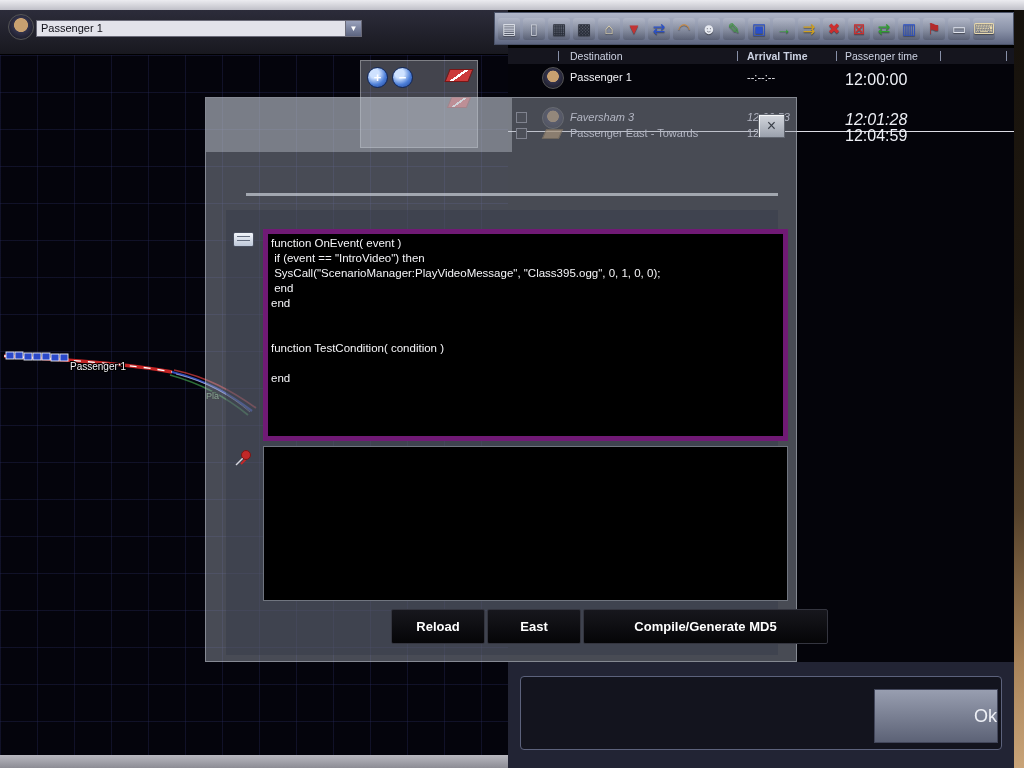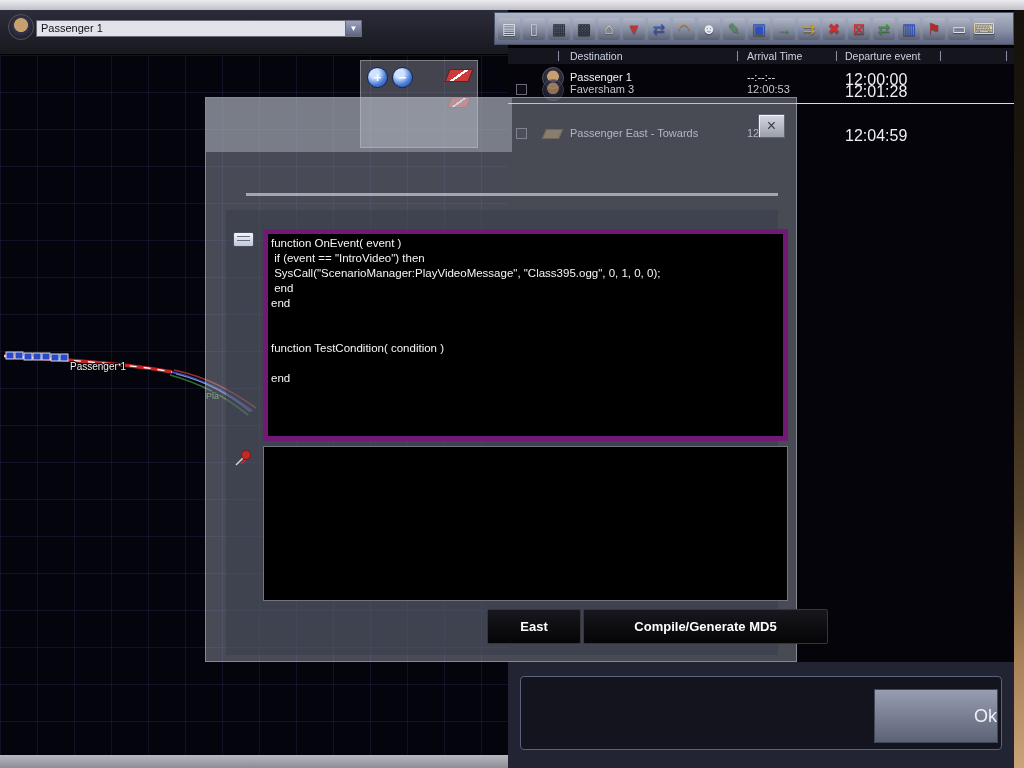--- a/index.html
+++ b/index.html
@@ -61,26 +61,26 @@
     border:1px solid #4a5268; display:flex; align-items:center; gap:3px; padding-left:3px; }
   .tb-icon { width:22px; height:22px; border-radius:3px; cursor:pointer;
     background:linear-gradient(180deg, rgba(255,255,255,.14), rgba(0,0,0,.16));
     font-size:15px; line-height:22px; text-align:center;
     text-shadow:0 1px 1px rgba(0,0,0,.45); }
 
   .timetable { position:absolute; left:0; top:38px; width:506px; height:614px; background:#04040a; }
   .tt-header { position:absolute; left:0; top:0; width:506px; height:16px; background:#15151e;
     color:#ccd2e2; font-size:10.5px; }
   .tt-header .hlbl { position:absolute; top:2px; }
-  .h-dest { left:62px; } .h-arr { left:239px; } .h-dep { left:337px; }
+  .h-dest { left:62px; } .h-arr { left:239px;font-weight:bold; } .h-dep { left:337px; }
   .sep { position:absolute; top:3px; width:1px; height:10px; background:#8890a8; }
 
   .tt-row { position:absolute; left:0; width:506px; height:28px; cursor:pointer; }
   .row-1 { top:16px; color:#f2f2f6; }
-  .row-2 { top:28px; color:#c6c6d2; border-bottom:1px solid #dcdce4; }
+  .row-2 { top:56px; color:#c6c6d2; border-bottom:1px solid #dcdce4;font-style:italic; }
   .row-3 { top:72px; color:#c6c6d2; }
   .chk { position:absolute; left:8px; top:8px; width:11px; height:11px;
     border:1px solid #6a6a76; background:#0c0c12; cursor:pointer; }
   .row-avatar { left:34px; top:3px; width:22px; height:22px; }
   .row-2 .row-avatar, .row-3 .consist-icon { opacity:.7; }
   .consist-icon { position:absolute; left:36px; top:9px; width:17px; height:10px;
     transform:skewX(-24deg); background:#b08850; border:1px solid #6a4e26; }
   .c-dest { position:absolute; left:62px; top:7px; font-size:11px; white-space:nowrap; }
   .c-arr  { position:absolute; left:239px; top:7px; font-size:11px; }
   .c-dep  { position:absolute; left:337px; top:7px; font-size:16px; color:#eef0f6; }
@@ -200,21 +200,21 @@
 
     <div class="timetable">
       <div class="tt-header">
         <div class="sep" style="left:50px"></div>
         <div class="sep" style="left:229px"></div>
         <div class="sep" style="left:328px"></div>
         <div class="sep" style="left:432px"></div>
         <div class="sep" style="left:498px"></div>
         <span class="hlbl h-dest">Destination</span>
         <span class="hlbl h-arr">Arrival Time</span>
-        <span class="hlbl h-dep">Departure event</span>
+        <span class="hlbl h-dep">Passenger time</span>
       </div>
 
       <div class="tt-row row-1">
         <div class="avatar row-avatar" style="position:absolute"></div>
         <span class="c-dest">Passenger 1</span>
         <span class="c-arr">--:--:--</span>
         <span class="c-dep">12:00:00</span>
       </div>
 
       <div class="tt-row row-2">
@@ -260,17 +260,18 @@
 
 end</div>
 
     <svg class="pin-icon" viewBox="0 0 20 20">
       <line x1="3" y1="17" x2="11" y2="9" stroke="#d8d8e0" stroke-width="1.5"></line>
       <line x1="8" y1="16" x2="16" y2="8" stroke="#c22828" stroke-width="2"></line>
       <circle cx="13" cy="7" r="4.5" fill="#c22828" stroke="#7a1616"></circle>
     </svg>
     <div class="output-box"></div>
 
+    <div class="dlg-btn btn-reload">Reload</div>
     <div class="dlg-btn btn-edit">East</div>
     <div class="dlg-btn btn-compile">Compile/Generate MD5</div>
   </div>
 
 </div>
 
 </body></html>

